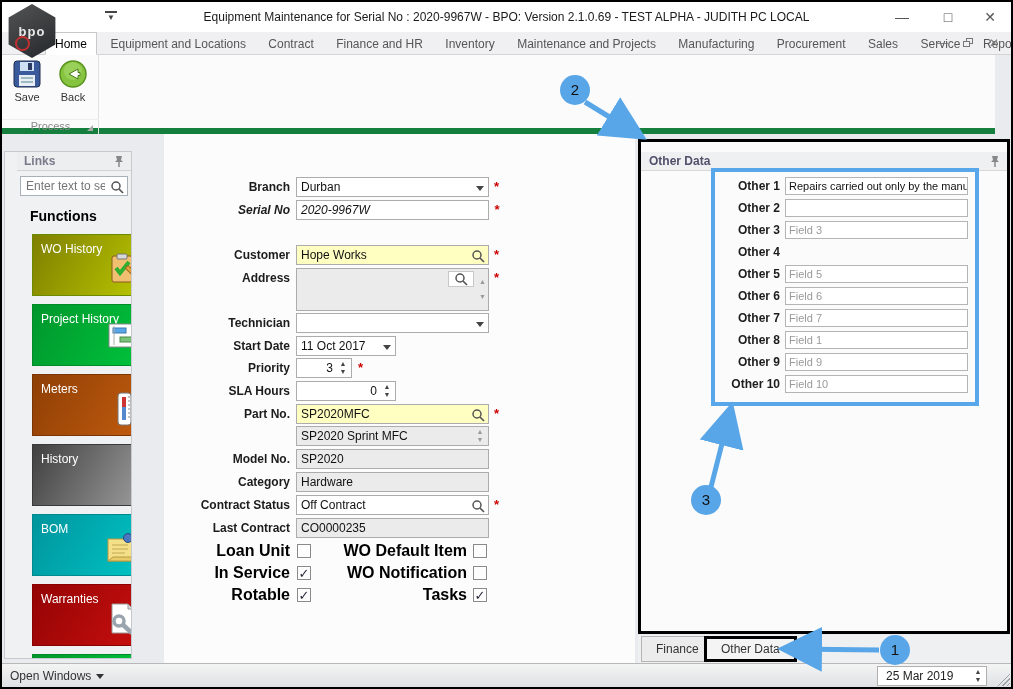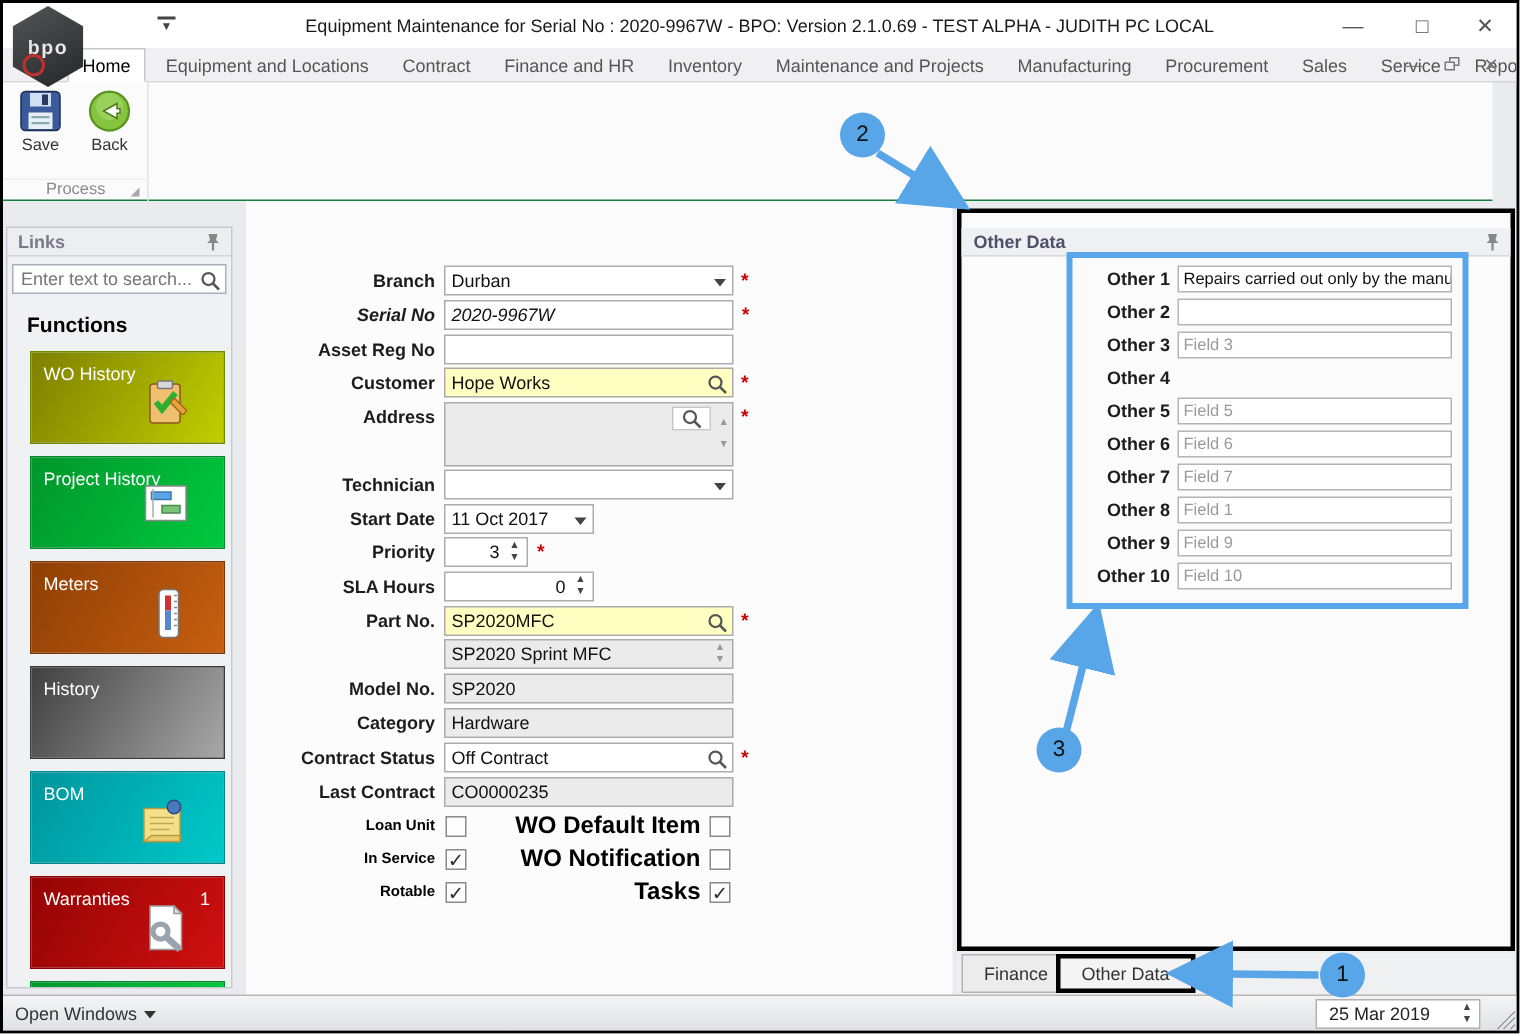--- a/index.html
+++ b/index.html
@@ -22,30 +22,30 @@
   .ribbon-tabs{position:absolute;left:0;top:30px;right:0;height:23px;background:#f0f0f2;border-bottom:1px solid #d4d4d4;white-space:nowrap;}
   .rtab{display:inline-block;height:23px;line-height:22px;padding:0 9px;font-size:12px;color:#555;}
   .rtab.active{margin-left:43px;background:#fff;border:1px solid #c8c8c8;border-bottom:1px solid #fff;color:#000;}
   .ribbon-ctl{position:absolute;top:3px;height:18px;line-height:17px;width:22px;text-align:center;color:#777;font-size:12px;}
   .rc-min{right:58px;} .rc-restore{right:32px;} .rc-close{right:6px;}
   .restore-glyph{position:relative;display:inline-block;width:10px;height:9px;}
   .restore-glyph i{position:absolute;border:1px solid #777;background:#f0f0f2;width:7px;height:6px;}
   .restore-glyph i:first-child{right:0;top:0;} .restore-glyph i:last-child{left:0;bottom:0;}
 
   
-  .ribbon-body{position:absolute;left:0;top:53px;right:16px;height:79px;background:#fbfbfb;border-bottom:1px solid #15803d;}
+  .ribbon-body{position:absolute;left:0;top:53px;right:16px;height:79px;background:#fbfbfb;border-bottom:6px solid #15803d;}
   .rgroup{position:absolute;left:0;top:0;width:97px;height:79px;border-right:1px solid #e2e2e2;}
   .rbtn{position:absolute;top:4px;width:42px;text-align:center;font-size:11px;color:#333;}
   .rbtn .ic{display:block;margin:0 auto 2px auto;width:30px;height:30px;}
   .rbtn-save{left:4px;} .rbtn-back{left:50px;}
   .rgroup-footer{position:absolute;left:0;bottom:0;width:97px;height:15px;text-align:center;font-size:11px;color:#8a8a8a;border-top:1px solid #eee;}
   .corner-tri{position:absolute;right:6px;bottom:3px;width:0;height:0;border-left:6px solid transparent;border-bottom:6px solid #a8a8a8;}
 
   
-  .sidebar{position:absolute;left:2px;top:149px;width:151px;height:508px;background:#f0f1f3;border:1px solid #c6c9cd;overflow:hidden;}
+  .sidebar{position:absolute;left:2px;top:149px;width:128px;height:508px;background:#f0f1f3;border:1px solid #c6c9cd;overflow:hidden;padding-left:12px;}
   .sb-header{height:19px;background:#eceef0;border-bottom:1px solid #d4d4d4;font-size:12px;font-weight:bold;color:#7a7a8a;line-height:18px;padding-left:7px;position:relative;}
   .pin{position:absolute;right:6px;top:3px;width:12px;height:13px;}
   .search-box{position:relative;margin:5px 3px 0 3px;height:20px;background:#fff;border:1px solid #a8b0ba;}
   .search-box input{position:absolute;left:3px;top:1px;right:20px;height:16px;border:0;outline:0;font-size:12px;color:#555;background:transparent;font-family:"Liberation Sans",sans-serif;}
   .search-box .mag{position:absolute;right:3px;top:3px;}
   .functions-title{margin:12px 0 10px 13px;font-size:14px;font-weight:bold;color:#000;}
   .func-btn{position:relative;width:130px;height:62px;margin:0 0 8px 15px;color:#fff;font-size:12px;padding:7px 8px;overflow:hidden;}
   .func-btn .fb-icon{position:absolute;right:22px;top:16px;}
   .func-btn .fb-badge{position:absolute;right:9px;top:7px;font-size:12px;color:#fff;}
   .fb-wo{background:linear-gradient(120deg,#7f7f00,#c0cf00);border:1px solid #6a8a00;}
@@ -63,21 +63,21 @@
   .fld{position:absolute;left:132px;top:0;width:193px;height:20px;border:1px solid #acacac;background:#fff;font-size:12px;line-height:18px;padding:0 4px;white-space:nowrap;overflow:hidden;color:#111;}
   .fld.ro{background:#ebebeb;}
   .fld.yellow{background:#ffffc2;}
   .req{position:absolute;left:330px;top:2px;color:#cc0000;font-weight:bold;font-size:13px;}
   .dd{position:absolute;right:4px;top:8px;width:0;height:0;border-left:4px solid transparent;border-right:4px solid transparent;border-top:5px solid #444;}
   .fld .mag{position:absolute;right:3px;top:3px;}
   .spin{position:absolute;right:2px;top:1px;width:12px;height:16px;font-size:7px;line-height:8px;color:#444;text-align:center;}
   .addr{height:43px;background:#ebebeb;}
   .addr .magbtn{position:absolute;right:14px;top:2px;width:26px;height:16px;background:#fff;border:1px solid #c8c8c8;text-align:center;}
   .addr .sc{position:absolute;right:2px;font-size:7px;color:#999;}
-  .cb-label1{position:absolute;left:0;width:126px;text-align:right;font-weight:bold;font-size:10px;line-height:16px;}
+  .cb-label1{position:absolute;left:0;width:126px;text-align:right;font-weight:bold;font-size:16px;line-height:16px;}
   .cb-label2{position:absolute;left:150px;width:153px;text-align:right;font-weight:bold;font-size:16px;line-height:16px;}
   .cbox{position:absolute;top:1px;width:14px;height:14px;border:1px solid #8a8a8a;background:#fdfdfd;font-size:13px;line-height:13px;text-align:center;color:#2b2b3a;}
   .cbox.c1{left:133px;} .cbox.c2{left:309px;}
 
   
   .other-panel{position:absolute;left:636px;top:137px;width:372px;height:495px;border:3px solid #000;background:#fbfbfb;}
   .op-header{position:absolute;left:0;top:10px;right:0;height:19px;background:#eef0f2;border-bottom:1px solid #d8d8d8;font-size:12px;font-weight:bold;color:#50506a;line-height:18px;padding-left:8px;}
   .orow{position:absolute;height:18px;}
   .olabel{position:absolute;left:0;width:136px;text-align:right;font-size:12px;font-weight:bold;color:#1c1c1c;line-height:18px;white-space:nowrap;}
   .ofld{position:absolute;left:141px;top:0;width:183px;height:18px;border:1px solid #b4b4b4;background:#fff;font-size:11px;line-height:16px;padding:0 3px;white-space:nowrap;overflow:hidden;color:#111;}
@@ -274,24 +274,20 @@
       <div class="fld"><span>Durban</span><span class="dd"></span></div>
       <span class="req">*</span>
     </div>
 
     <div class="frow" style="top:66px;width:340px;font-style:italic;">
       <div class="flabel">Serial No</div>
       <div class="fld"><span>2020-9967W</span></div>
       <span class="req">*</span>
     </div>
 
-    <div class="frow" style="top:89px;width:340px;">
-      <div class="flabel">Asset Reg No</div>
-      <div class="fld"><span></span></div>
-    </div>
 
     <div class="frow" style="top:111px;width:340px;">
       <div class="flabel">Customer</div>
       <div class="fld yellow"><span>Hope Works</span>
         <span class="mag"><svg width="14" height="14" viewBox="0 0 14 14">
               <circle cx="6" cy="6" r="4" fill="none" stroke="#555" stroke-width="1.5"></circle>
               <line x1="9" y1="9" x2="13" y2="13" stroke="#555" stroke-width="1.7"></line>
             </svg></span>
       </div>
       <span class="req">*</span>

